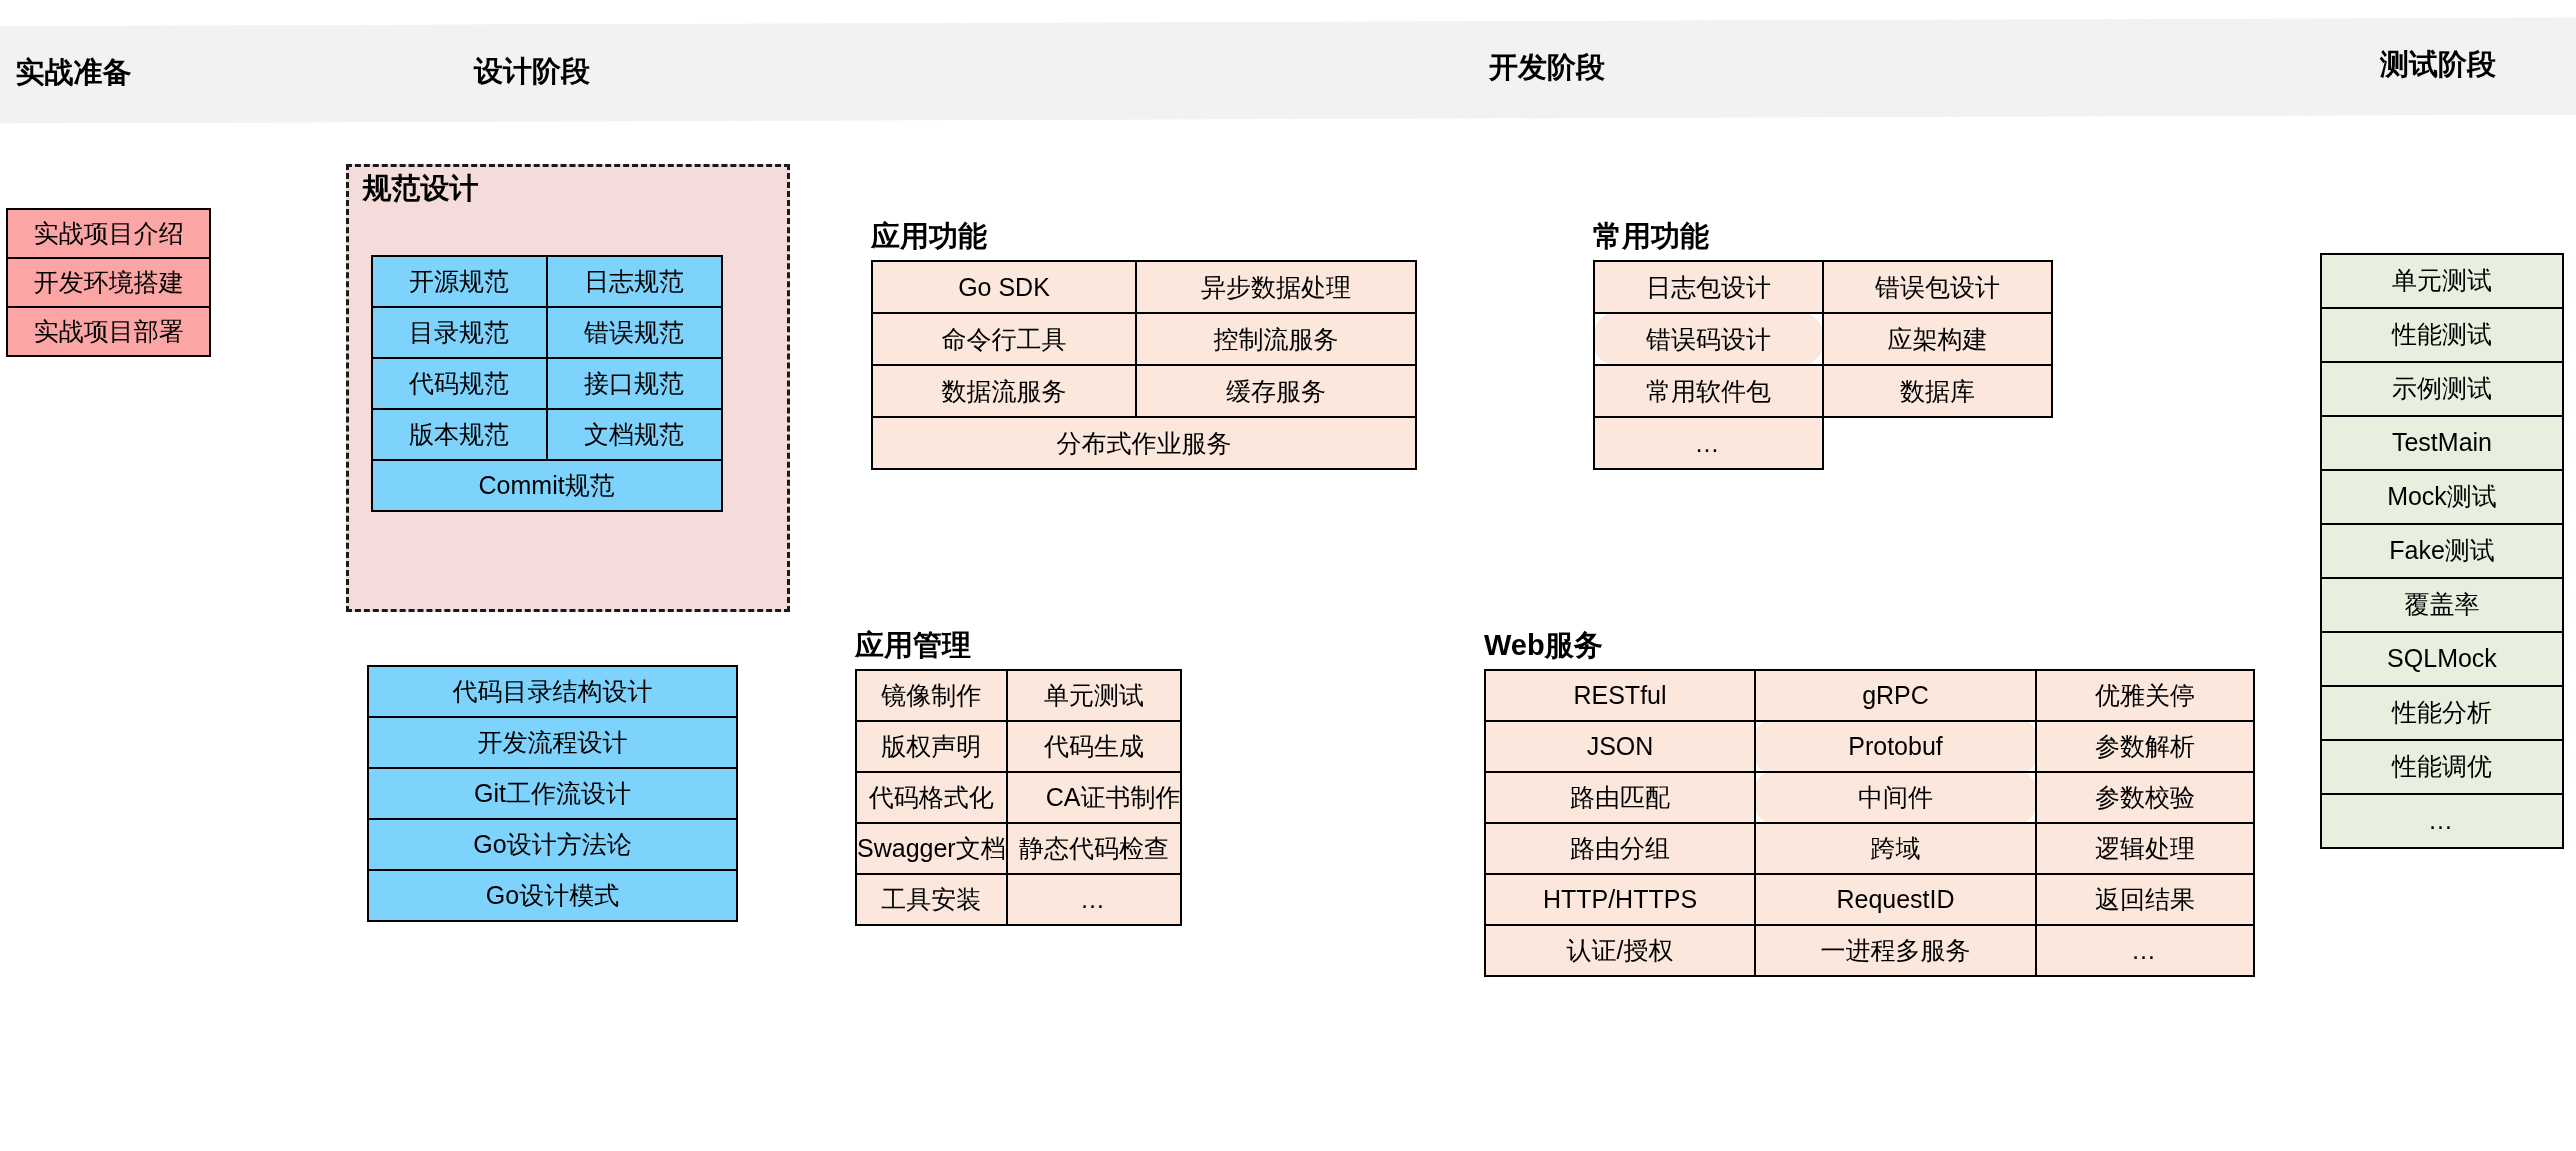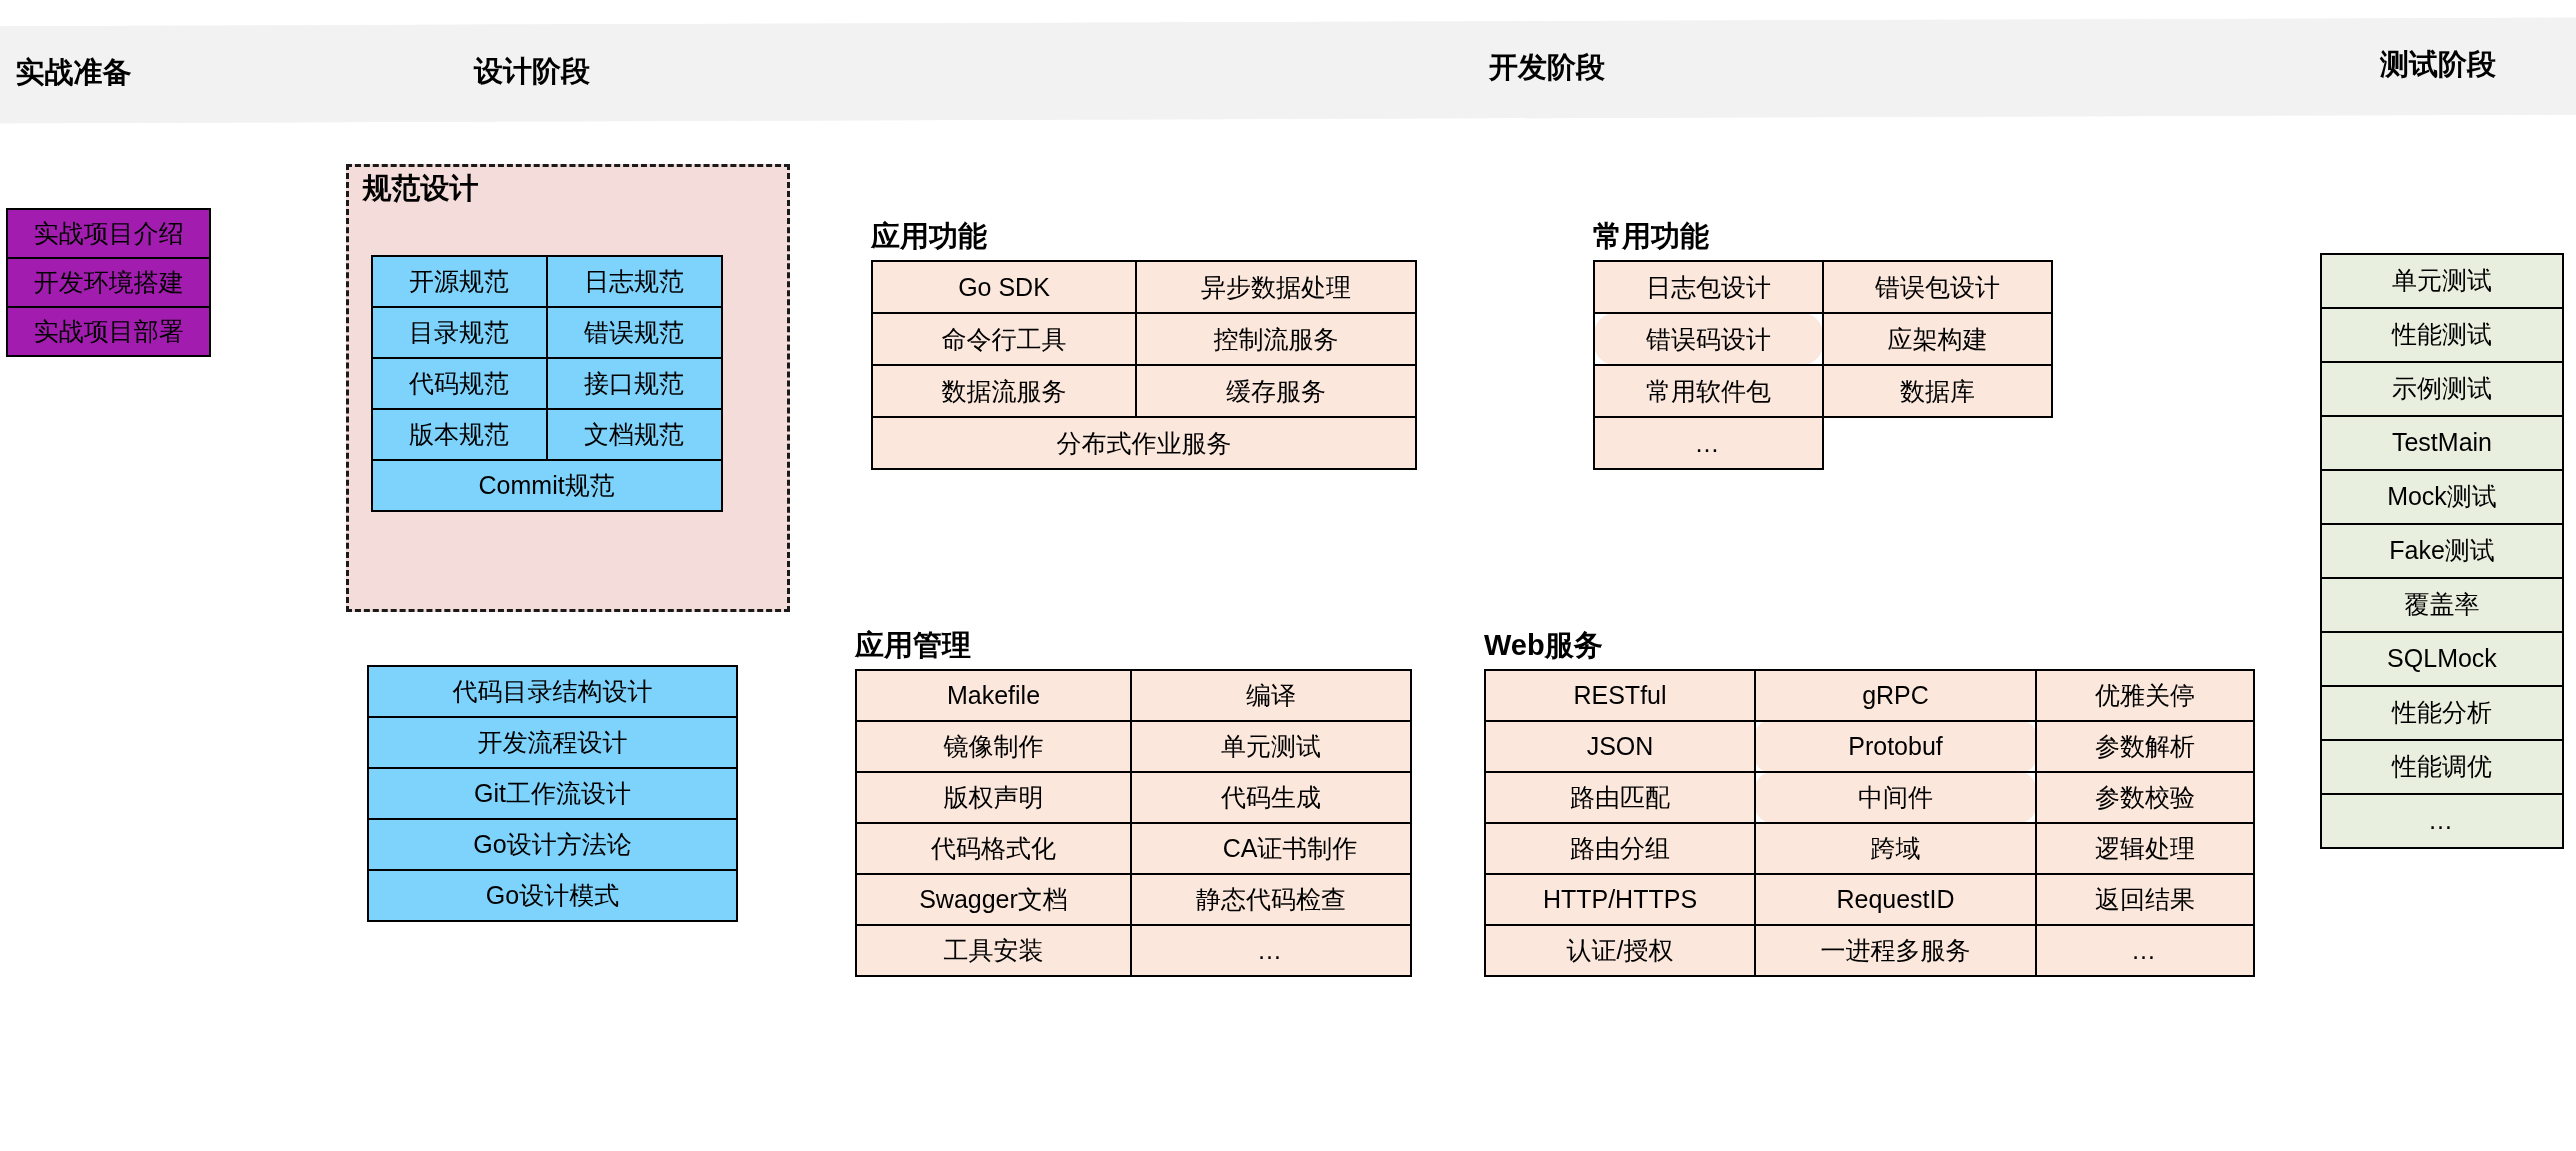--- a/index.html
+++ b/index.html
@@ -22,21 +22,21 @@
     border:2.6px solid #000;
     text-align:center;
     vertical-align:middle;
     font-size:25px;
     line-height:1.1;
     white-space:nowrap;
     padding:0;
   }
 
   
-  .pal-gray  td{background:#a21caf;}
+  .pal-gray  td{background:#fca5a5;}
   .pal-pink  td{background:#7dd3fc;}
   .pal-peach td{background:#FBE7DB;}
   .pal-green td{background:#E8EFDE;}
 
   
   .dashed-box{
     position:absolute;
     border:3.6px dashed #1a1a1a;
     background:#F4DCDA;
     box-sizing:border-box;
@@ -145,24 +145,20 @@
       </tr>
     </tbody>
   </table>
 </div>
 
 <div class="group" style="left:855px;top:631px;">
   <div class="grp-title">应用管理</div>
   <table class="blk pal-peach">
     <tbody>
       <tr>
-        <td style="width:273px;height:49px;">Makefile</td>
-        <td style="width:278px;height:49px;">编译</td>
-      </tr>
-      <tr>
         <td style="height:49px;">镜像制作</td>
         <td style="height:49px;">单元测试</td>
       </tr>
       <tr>
         <td style="height:49px;">版权声明</td>
         <td style="height:49px;">代码生成</td>
       </tr>
       <tr>
         <td style="height:49px;">代码格式化</td>
         <td style="height:49px;padding-left:38px;">CA证书制作</td>

